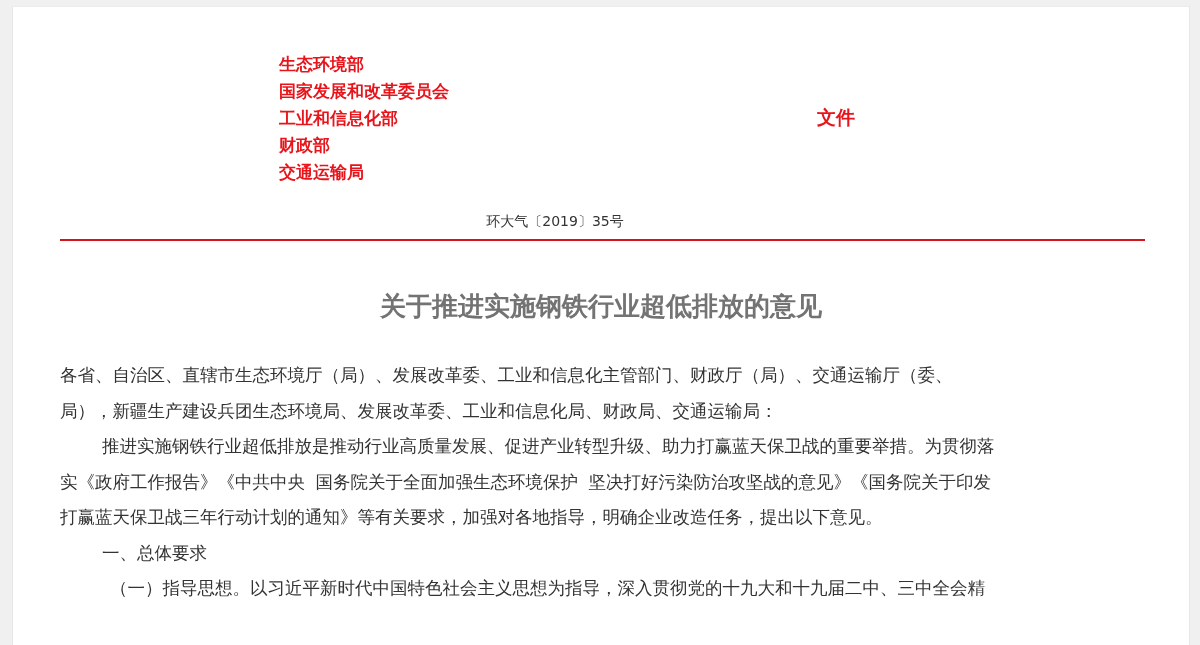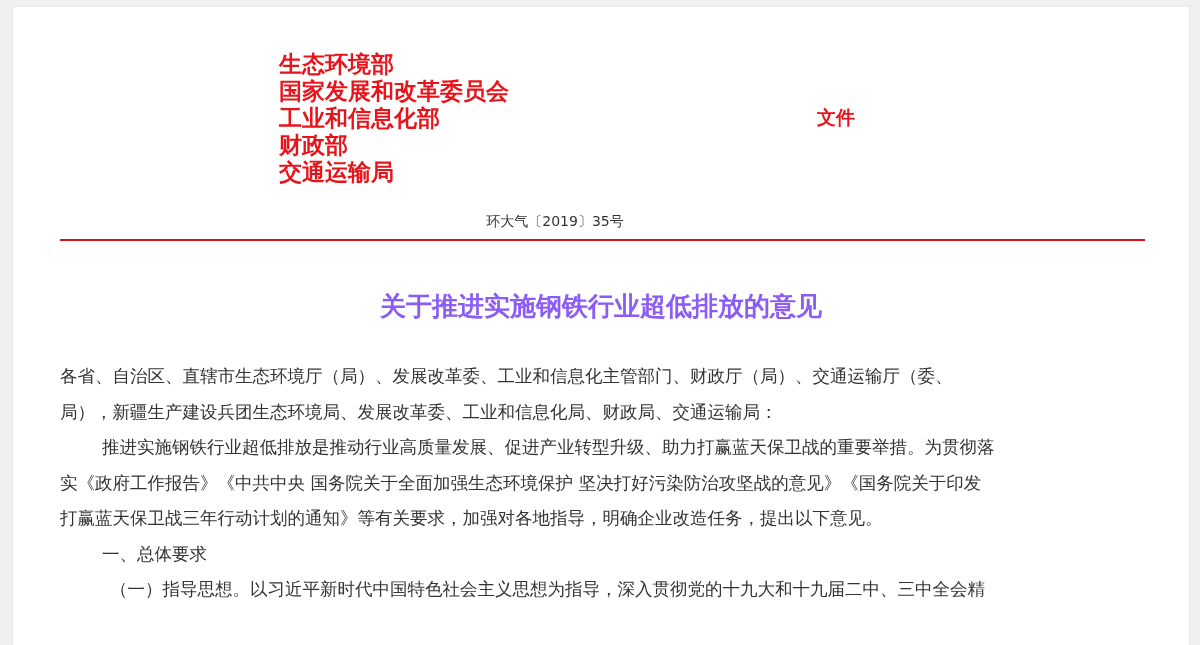--- a/index.html
+++ b/index.html
@@ -9,42 +9,42 @@
       font-family: "DejaVu Sans", "Liberation Sans", sans-serif;
       position: relative;
     }
     .page {
       position: absolute; left: 12px; top: 6px; width: 1176px; height: 700px;
       background: #ffffff;
       border-left: 1px solid #e6e6e6; border-right: 1px solid #e6e6e6; border-top: 1px solid #ececec;
     }
     .issuers {
       position: absolute; left: 266px; top: 44px;
-      color: #e8141b; font-weight: bold; font-size: 23px; line-height: 27px;
+      color: #e8141b; font-weight: bold; font-size: 17px; line-height: 27px;
     }
     .issuers div { white-space: nowrap; }
     .wenjian {
       position: absolute; left: 804px; top: 97px;
       color: #e8141b; font-weight: bold; font-size: 19px; line-height: 27px; text-align: right;
     }
     .docno {
       position: absolute; left: 0; width: 1084px; top: 204px; text-align: center;
       font-size: 14px; color: #333; line-height: 20px;
     }
     .redrule {
       position: absolute; left: 47px; top: 232px; width: 1085px; height: 2px;
       background: #d4161c;
     }
     .title {
       position: absolute; left: 0; width: 1176px; top: 280px; text-align: center;
-      font-size: 26px; font-weight: bold; color: #8b5cf6; line-height: 38px;
+      font-size: 26px; font-weight: bold; color: #737373; line-height: 38px;
     }
     .body-text {
       position: absolute; left: 47px; top: 352px; width: 1090px;
-      font-size: 17.5px; color: #333; line-height: 35.5px;
+      font-size: 17.5px; color: #333; line-height: 35.5px; font-family: Liberation Mono, monospace;
     }
     .body-text p { margin: 0; white-space: nowrap; }
     .indent1 { padding-left: 42px; }
     .indent2 { padding-left: 50px; }
     .indent-heading { padding-left: 42px; }
   </style>
 </head>
 <body>
 
 <div class="page">

